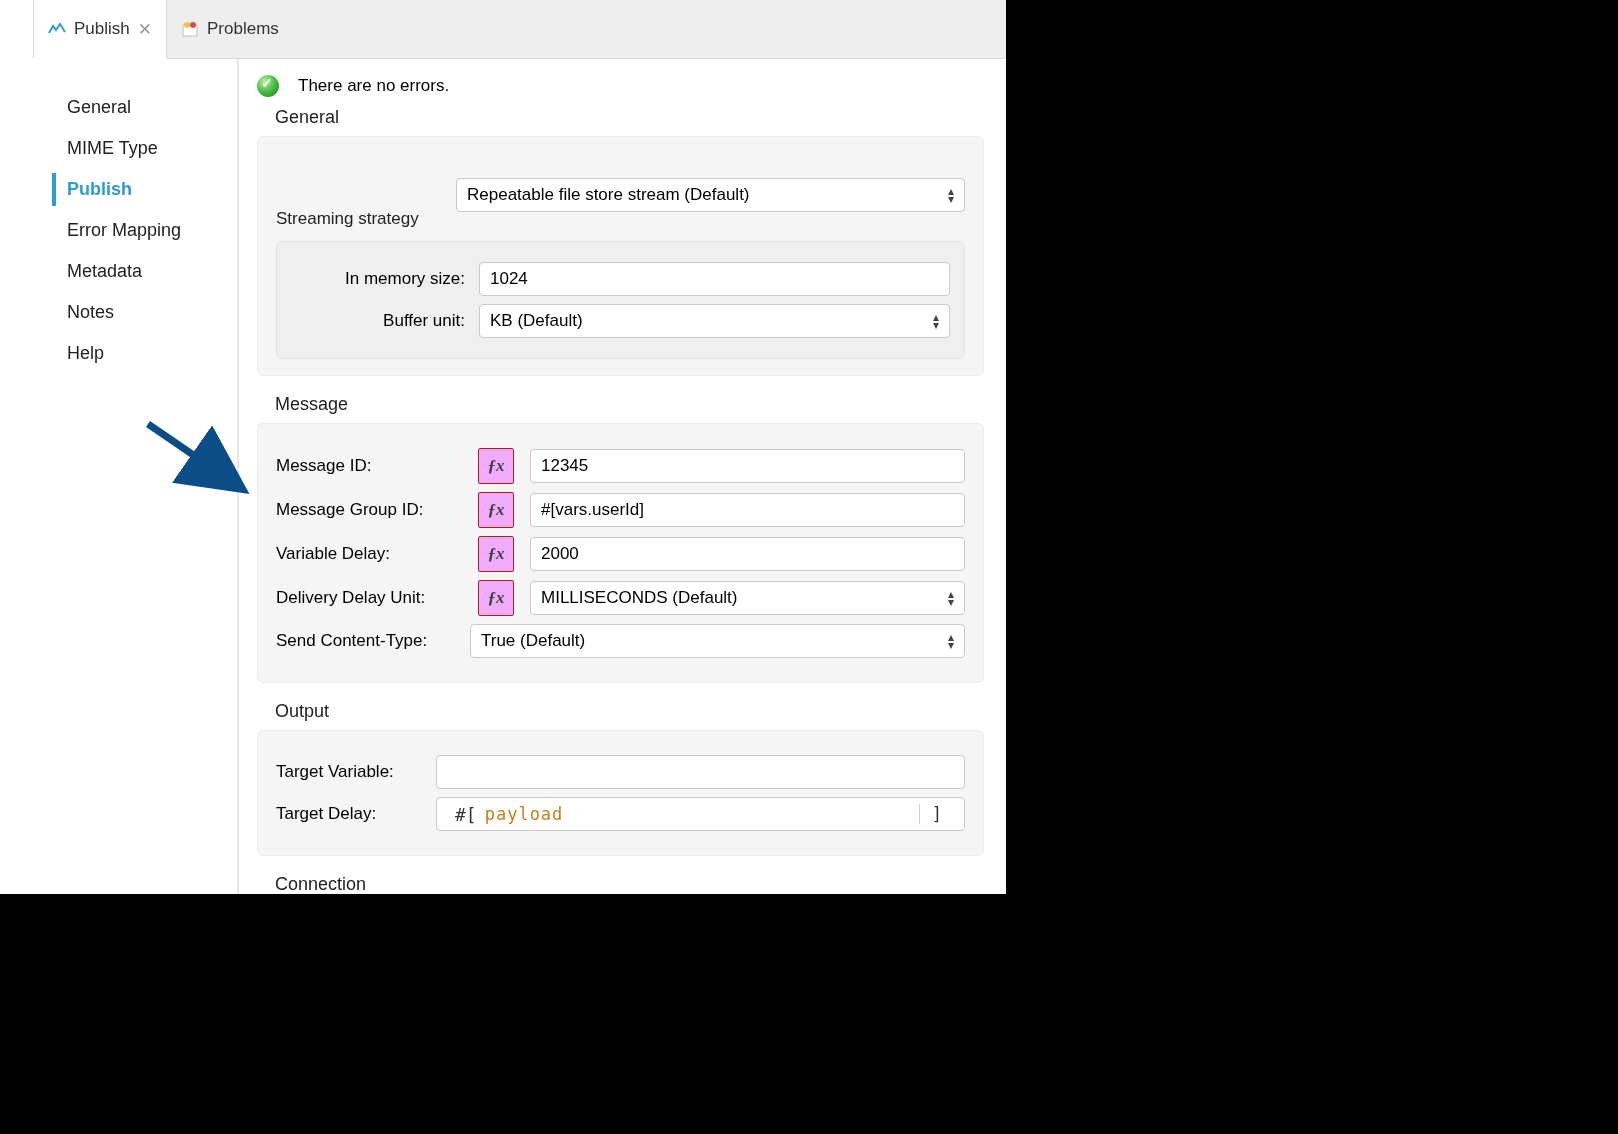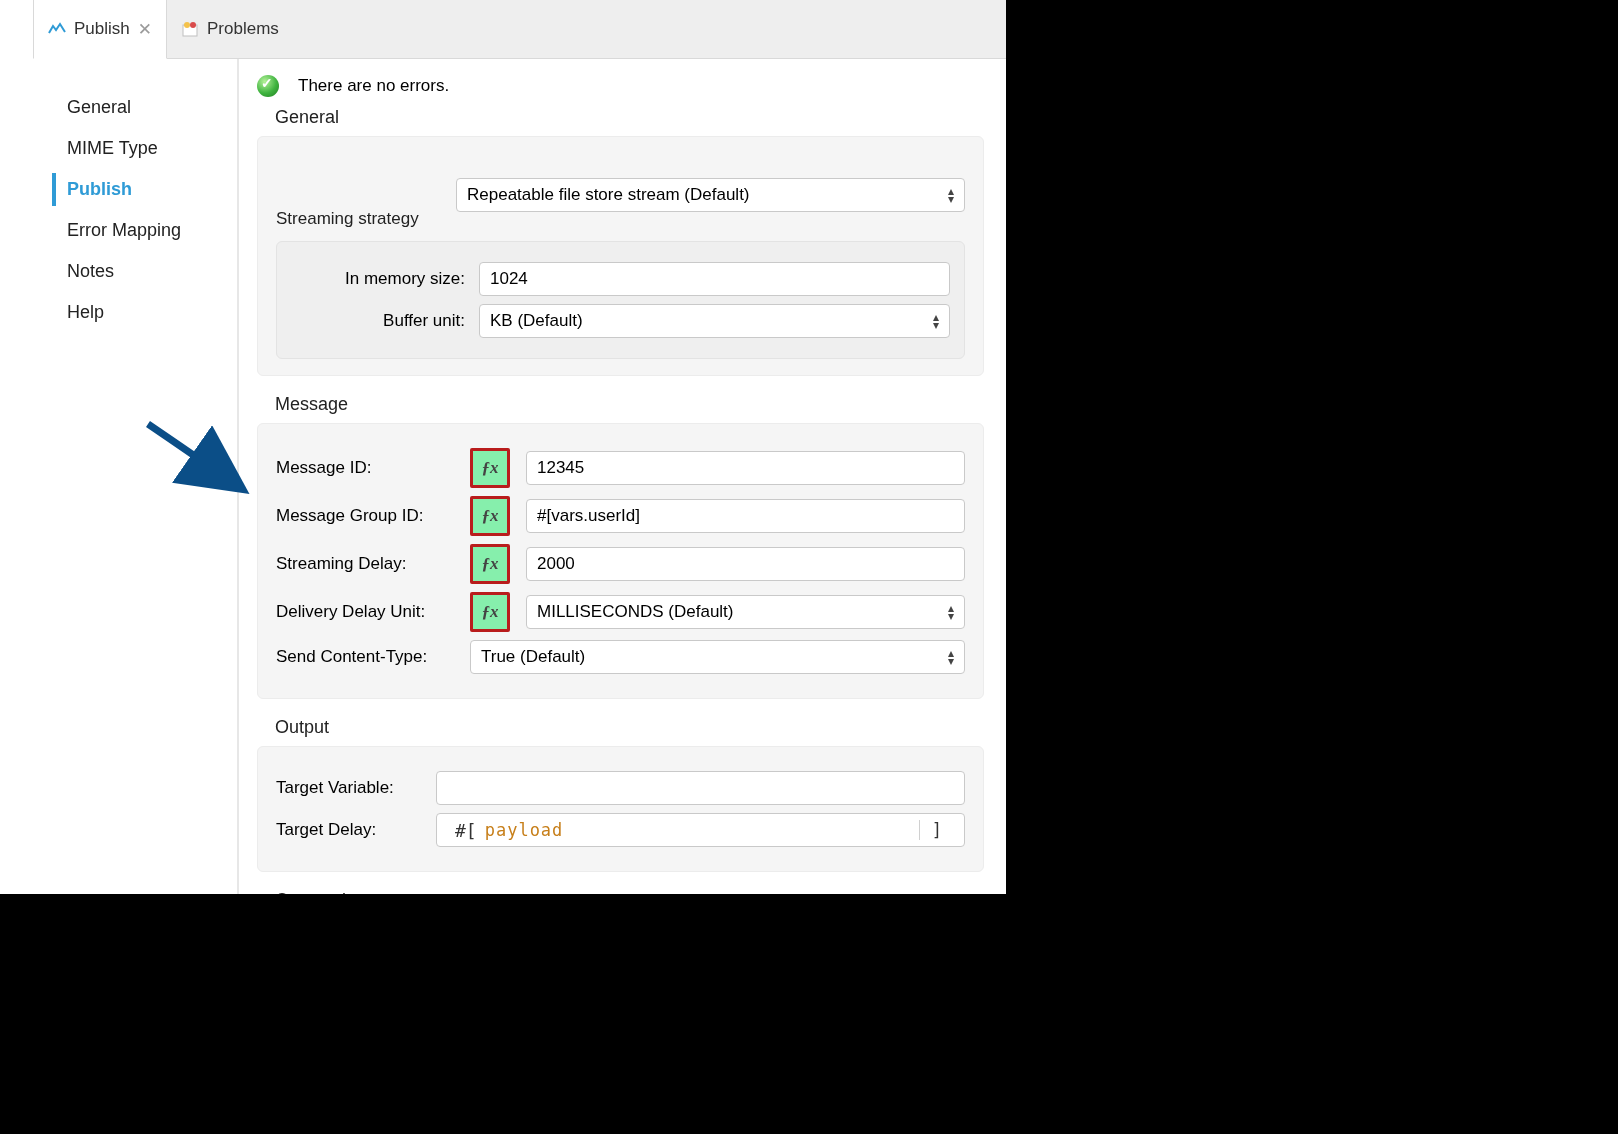--- a/index.html
+++ b/index.html
@@ -34,21 +34,21 @@
   .select{display:flex;align-items:center;justify-content:space-between;cursor:pointer;}
   .updown{font-size:12px;line-height:8px;color:#444;}
   .updown span{display:block;}
 
   .sub{background:#efefef;border:1px solid #e3e3e3;border-radius:6px;padding:12px 14px;margin-top:12px;}
   .sub .row .sub-lbl{width:174px;text-align:right;padding-right:14px;}
   .sub .input{flex:1;}
   .sub .select{flex:1;}
 
   .msg .row .m-lbl{width:194px;}
-  .fx{width:34px;height:34px;background:#86efac;border:3px solid #b91c1c;display:flex;align-items:center;justify-content:center;margin-right:16px;font-family:"Times New Roman",serif;font-style:italic;font-weight:700;color:#444;border-radius:2px;}
+  .fx{width:34px;height:34px;background:#f0abfc;border:1px solid #b91c1c;display:flex;align-items:center;justify-content:center;margin-right:16px;font-family:"Times New Roman",serif;font-style:italic;font-weight:700;color:#444;border-radius:2px;margin-left:8px;}
   .msg .input, .msg .select{flex:1;margin-left:0;}
   .msg .row{gap:0;}
 
   .out .row .o-lbl{width:160px;}
   .out .input{flex:1;}
   .expr{flex:1;display:flex;align-items:center;font-family:ui-monospace,Menlo,monospace;}
   .expr .br{color:#333;padding:0 8px;font-size:18px;}
   .expr .code{color:#c77f1a;letter-spacing:1px;}
   .expr .tail{margin-left:auto;border-left:1px solid #d0d0d0;padding:0 12px;color:#333;}
 
@@ -83,20 +83,21 @@
     </div>
   </div>
 
   <div class="body">
 
     <div class="sidebar">
       <div class="side-item">General</div>
       <div class="side-item">MIME Type</div>
       <div class="side-item sel">Publish</div>
       <div class="side-item">Error Mapping</div>
+      <div class="side-item">Metadata</div>
       <div class="side-item">Notes</div>
       <div class="side-item">Help</div>
     </div>
 
     <div class="main">
 
       <div class="status">
         <span class="status-icon"></span>
         <span>There are no errors.</span>
       </div>
@@ -137,21 +138,21 @@
           <span class="m-lbl">Message ID:</span>
           <span class="fx">ƒx</span>
           <input class="input" value="12345" style="">
         </div>
         <div class="row">
           <span class="m-lbl">Message Group ID:</span>
           <span class="fx">ƒx</span>
           <input class="input" value="#[vars.userId]" style="">
         </div>
         <div class="row">
-          <span class="m-lbl">Streaming Delay:</span>
+          <span class="m-lbl">Variable Delay:</span>
           <span class="fx">ƒx</span>
           <input class="input" value="2000" style="">
         </div>
         <div class="row">
           <span class="m-lbl">Delivery Delay Unit:</span>
           <span class="fx">ƒx</span>
           <div class="select" style="flex:1">
             <span>MILLISECONDS (Default)</span>
             <span class="updown">
                   <span>▴</span>

